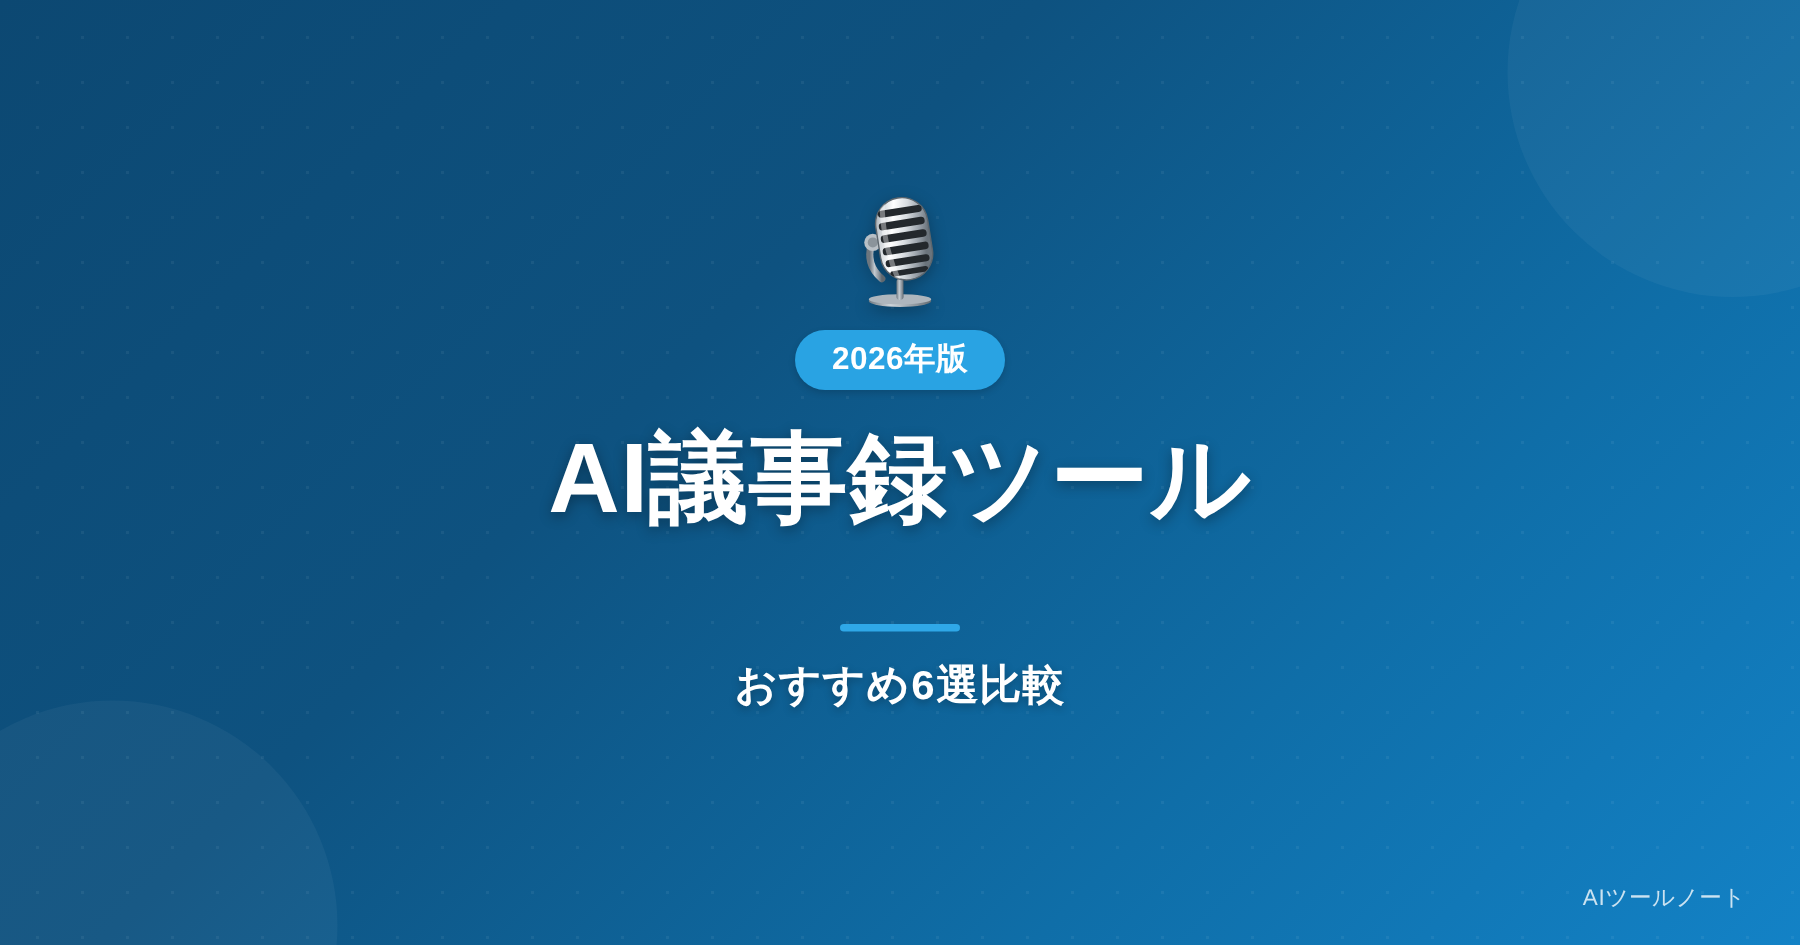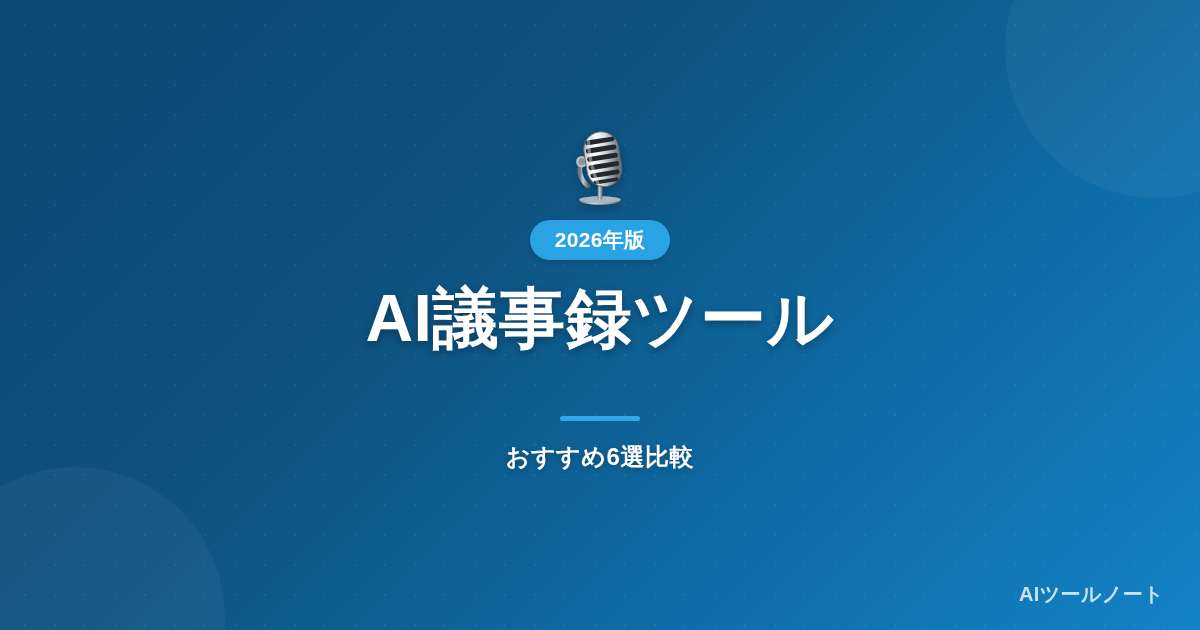--- a/index.html
+++ b/index.html
@@ -91,35 +91,36 @@
     margin-top: 18px;
     width: 80px;
     height: 5px;
     background: #2fa8e8;
     border-radius: 3px;
   }
 
   .subtitle {
     margin-top: 22px;
     color: #ffffff;
-    font-size: 24px;
+    font-size: 28px;
     font-weight: bold;
     line-height: 1.2;
     letter-spacing: 0.6px;
     white-space: nowrap;
     text-shadow: 0 2px 6px rgba(0,0,0,0.28);
+    font-family: Liberation Mono, monospace;
   }
 
   .footer-brand {
     position: absolute;
     right: 36px;
     bottom: 22px;
     color: rgba(255,255,255,0.78);
-    font-size: 20px;
-    font-weight: bold;
+    font-size: 15px;
+    font-weight: normal;
     letter-spacing: 0.4px;
     white-space: nowrap;
   }
 </style>
 </head>
 <body>
 
 <div class="og-card">
 
   <div class="dot-grid"></div>

